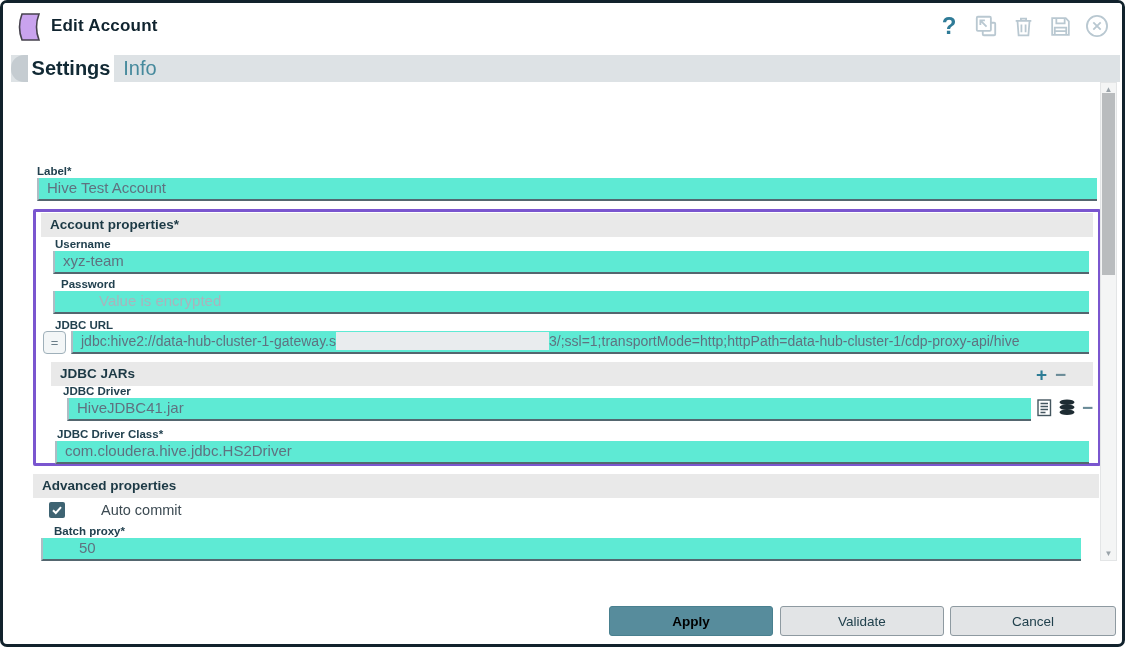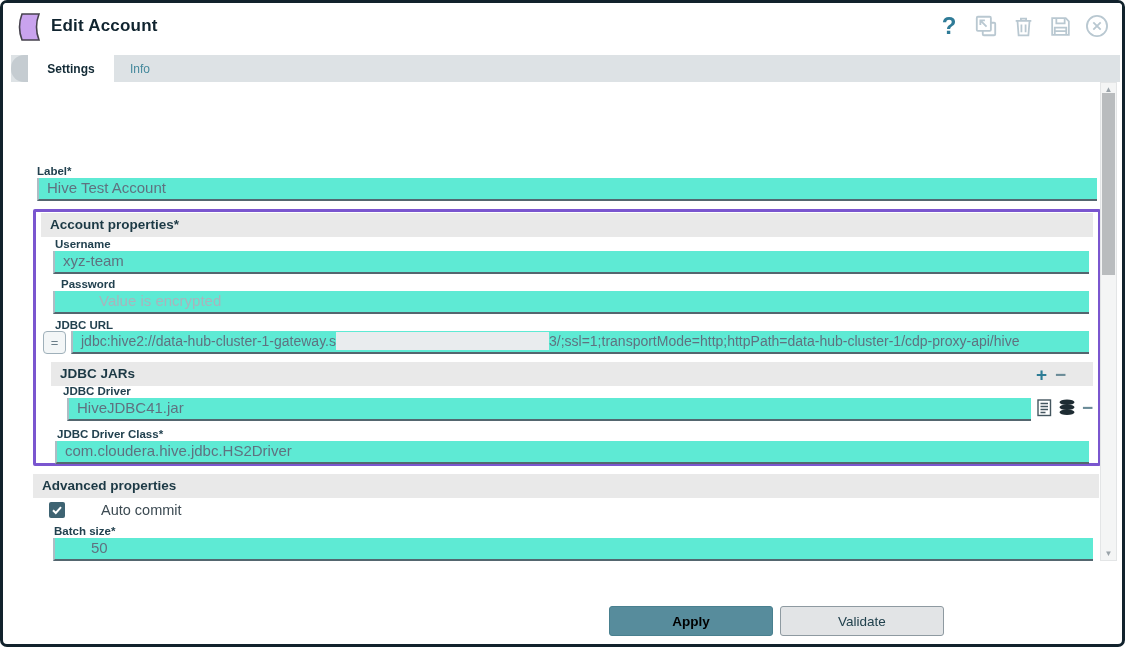--- a/index.html
+++ b/index.html
@@ -12,21 +12,21 @@
   .titlebar { position:absolute; left:0; top:0; width:100%; height:50px; background:#fff; }
   .app-icon { position:absolute; left:12px; top:8px; width:30px; height:32px; }
   .dialog-title { position:absolute; left:48px; top:13px; font-size:17px; font-weight:700; color:#10242f; letter-spacing:.2px; }
   .header-icons { position:absolute; right:12px; top:10px; display:flex; align-items:center; gap:11px; }
   .hicon { width:26px; height:26px; display:flex; align-items:center; justify-content:center; color:#b9c8d1; cursor:pointer; }
   .hicon svg { display:block; }
   .help-glyph { font-size:24px; font-weight:700; color:#2f7b97; line-height:1; }
   
   .tabbar { position:absolute; left:8px; top:52px; width:1109px; height:27px; background:#dde2e5; }
   .tab-cap { position:absolute; left:0; top:0; width:17px; height:27px; background:#c5ccd1; border-radius:13px 0 0 13px; }
-  .tab { position:absolute; top:0; height:27px; display:flex; align-items:center; justify-content:center; font-size:12px; cursor:pointer; }
+  .tab { position:absolute; top:0; height:27px; display:flex; align-items:center; justify-content:center; font-size:20px; cursor:pointer; }
   .tab.active { left:17px; width:86px; background:#ffffff; font-weight:700; color:#122a35; }
   .tab.inactive { left:103px; width:52px; color:#45899c; }
   
   .form-area { position:absolute; left:0; top:79px; width:1100px; height:479px; background:#fff; overflow:hidden; }
   .vscrollbar { position:absolute; right:5px; top:79px; width:17px; height:479px; background:#f4f5f5; border:1px solid #e3e5e6; }
   .scroll-arrow { position:absolute; left:0; width:15px; text-align:center; font-size:8px; color:#9aa3a9; cursor:pointer; }
   .scroll-thumb { position:absolute; left:1px; top:10px; width:13px; height:182px; background:#b9bcbe; cursor:pointer; }
   
   .field-label { position:absolute; font-size:11.5px; font-weight:700; color:#22414f; white-space:nowrap; }
   .tb {
@@ -172,27 +172,28 @@
 
     <div class="section-bar" style="left:30px; top:392px; width:1066px;">Advanced properties</div>
 
     <div class="checkbox" style="left:46px; top:420px;">
       <svg width="12" height="12" viewBox="0 0 12 12" fill="none" stroke="#ffffff" stroke-width="2">
         <path d="M2 6.2 L4.8 9 L10 3.2"></path>
       </svg>
     </div>
     <div class="check-label" style="left:68px; top:420px;">Auto commit</div>
 
-    <div class="field-label" style="left:51px; top:443px;">Batch size*</div>
-    <input class="tb" style="left: 50px; top: 456px; width: 1040px; padding-left: 36px;" value="50">
+    <div class="field-label" style="left:51px; top:443px;">Batch proxy*</div>
+    <input class="tb" style="left: 38px; top: 456px; width: 1040px; padding-left: 36px;" value="50">
 
   </div>
 
   <div class="vscrollbar">
     <div class="scroll-arrow" style="top:2px;">▲</div>
     <div class="scroll-thumb"></div>
     <div class="scroll-arrow" style="bottom:2px;">▼</div>
   </div>
 
   <div class="btn primary" style="left:606px; width:164px;">Apply</div>
   <div class="btn" style="left:777px; width:164px;">Validate</div>
+  <div class="btn" style="left:947px; width:166px;">Cancel</div>
 
 </div>
 
 </body></html>

